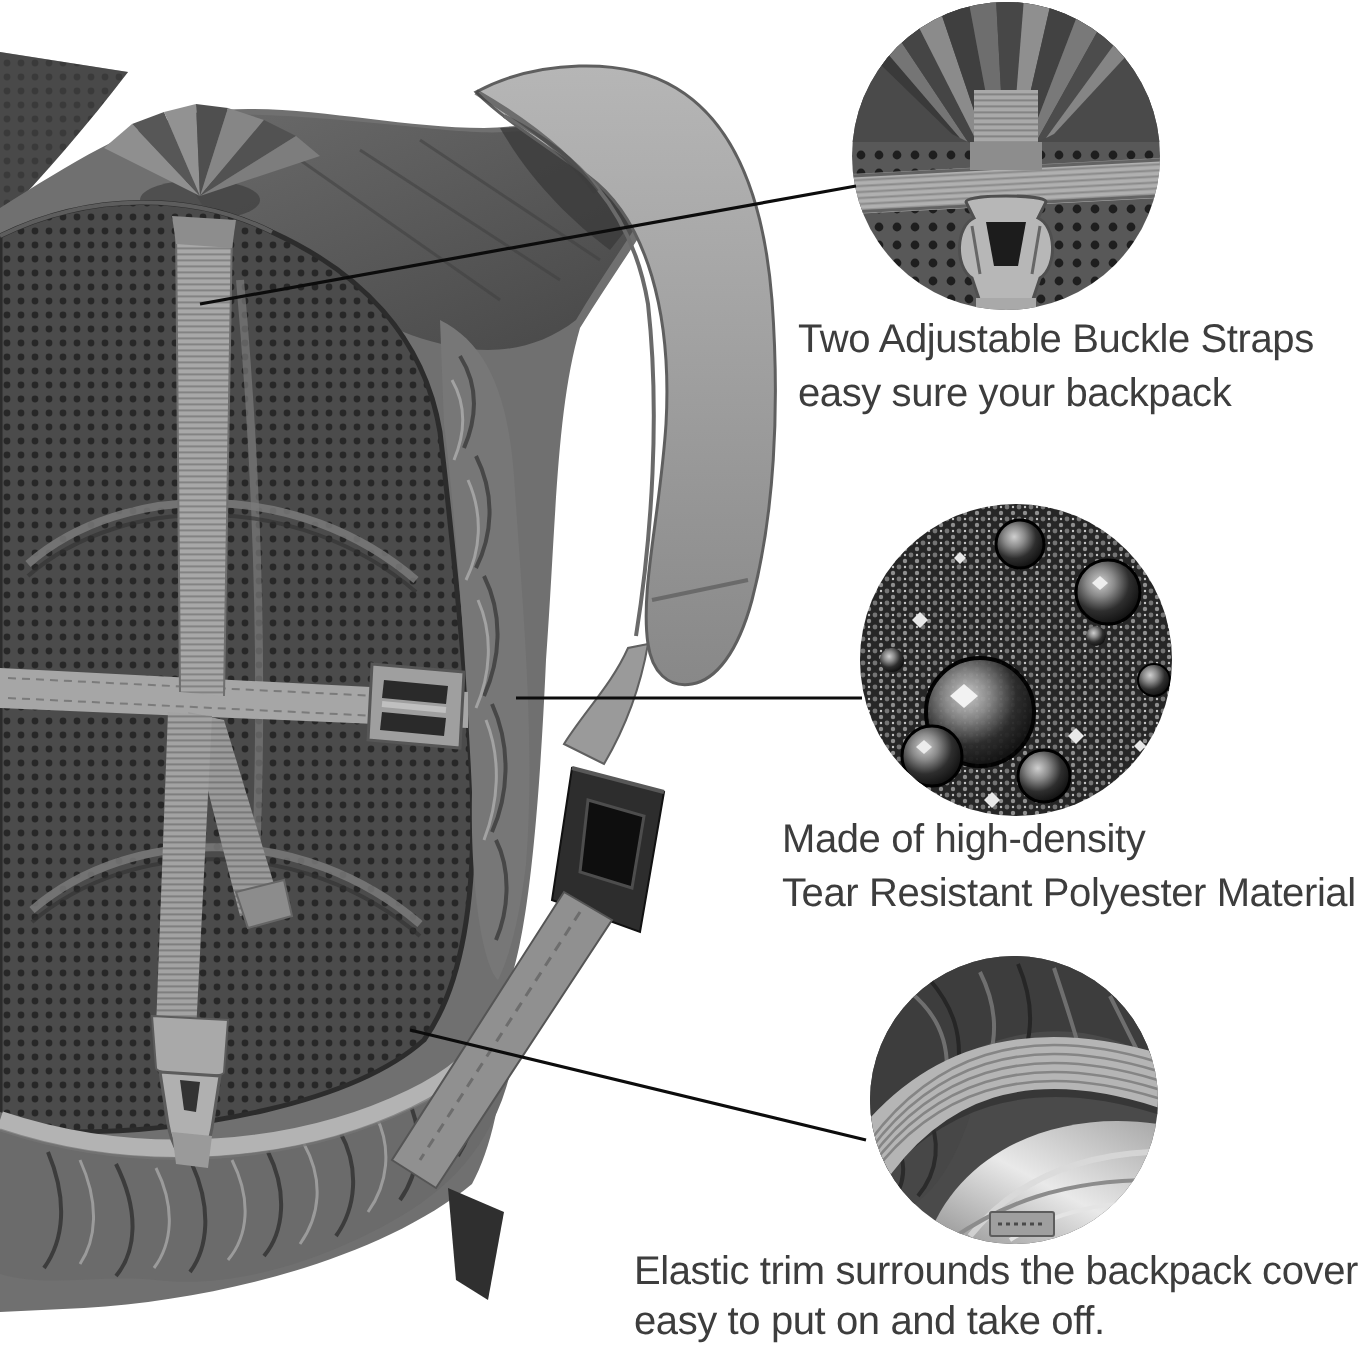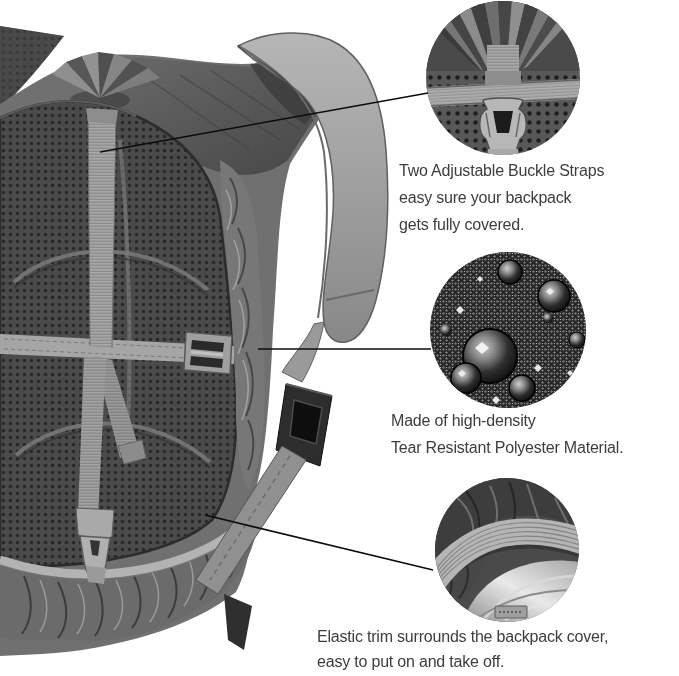--- a/index.html
+++ b/index.html
@@ -3,21 +3,21 @@
 <meta charset="utf-8">
 <style>
   html,body{margin:0;padding:0;background:#fff;}
   .stage{position:relative;width:679px;height:676px;background:#ffffff;overflow:hidden;
          font-family:"Liberation Sans", sans-serif;}
   .layer{position:absolute;left:0;top:0;}
   .callout{position:absolute;}
   .co1{left:426px;top:1px;}
   .co2{left:430px;top:252px;}
   .co3{left:435px;top:478px;}
-  .feature-text{position:absolute;color:#3d3d3d;font-size:16px;letter-spacing:-0.2px;}
+  .feature-text{position:absolute;color:#3d3d3d;font-size:20px;letter-spacing:-0.2px;}
   .t1{left:399px;top:157px;line-height:27px;}
   .t2{left:391px;top:407px;line-height:27px;}
   .t3{left:317px;top:624px;line-height:25px;}
   .ln{white-space:nowrap;}
   svg{display:block;}
 </style>
 </head>
 <body>
 
 <div class="stage">
@@ -293,21 +293,20 @@
 
   <svg class="layer" width="679" height="676" viewBox="0 0 679 676" style="pointer-events:none">
     <line x1="100" y1="152" x2="428" y2="93" stroke="#0c0c0c" stroke-width="1.6"></line>
     <line x1="258" y1="349" x2="431" y2="349" stroke="#0c0c0c" stroke-width="1.6"></line>
     <line x1="205" y1="515" x2="433" y2="570" stroke="#0c0c0c" stroke-width="1.6"></line>
   </svg>
 
   <div class="feature-text t1">
     <div class="ln">Two Adjustable Buckle Straps</div>
     <div class="ln">easy sure your backpack</div>
-    <div class="ln">gets fully covered.</div>
   </div>
 
   <div class="feature-text t2">
     <div class="ln">Made of high-density</div>
     <div class="ln">Tear Resistant Polyester Material.</div>
   </div>
 
   <div class="feature-text t3">
     <div class="ln">Elastic trim surrounds the backpack cover,</div>
     <div class="ln">easy to put on and take off.</div>

